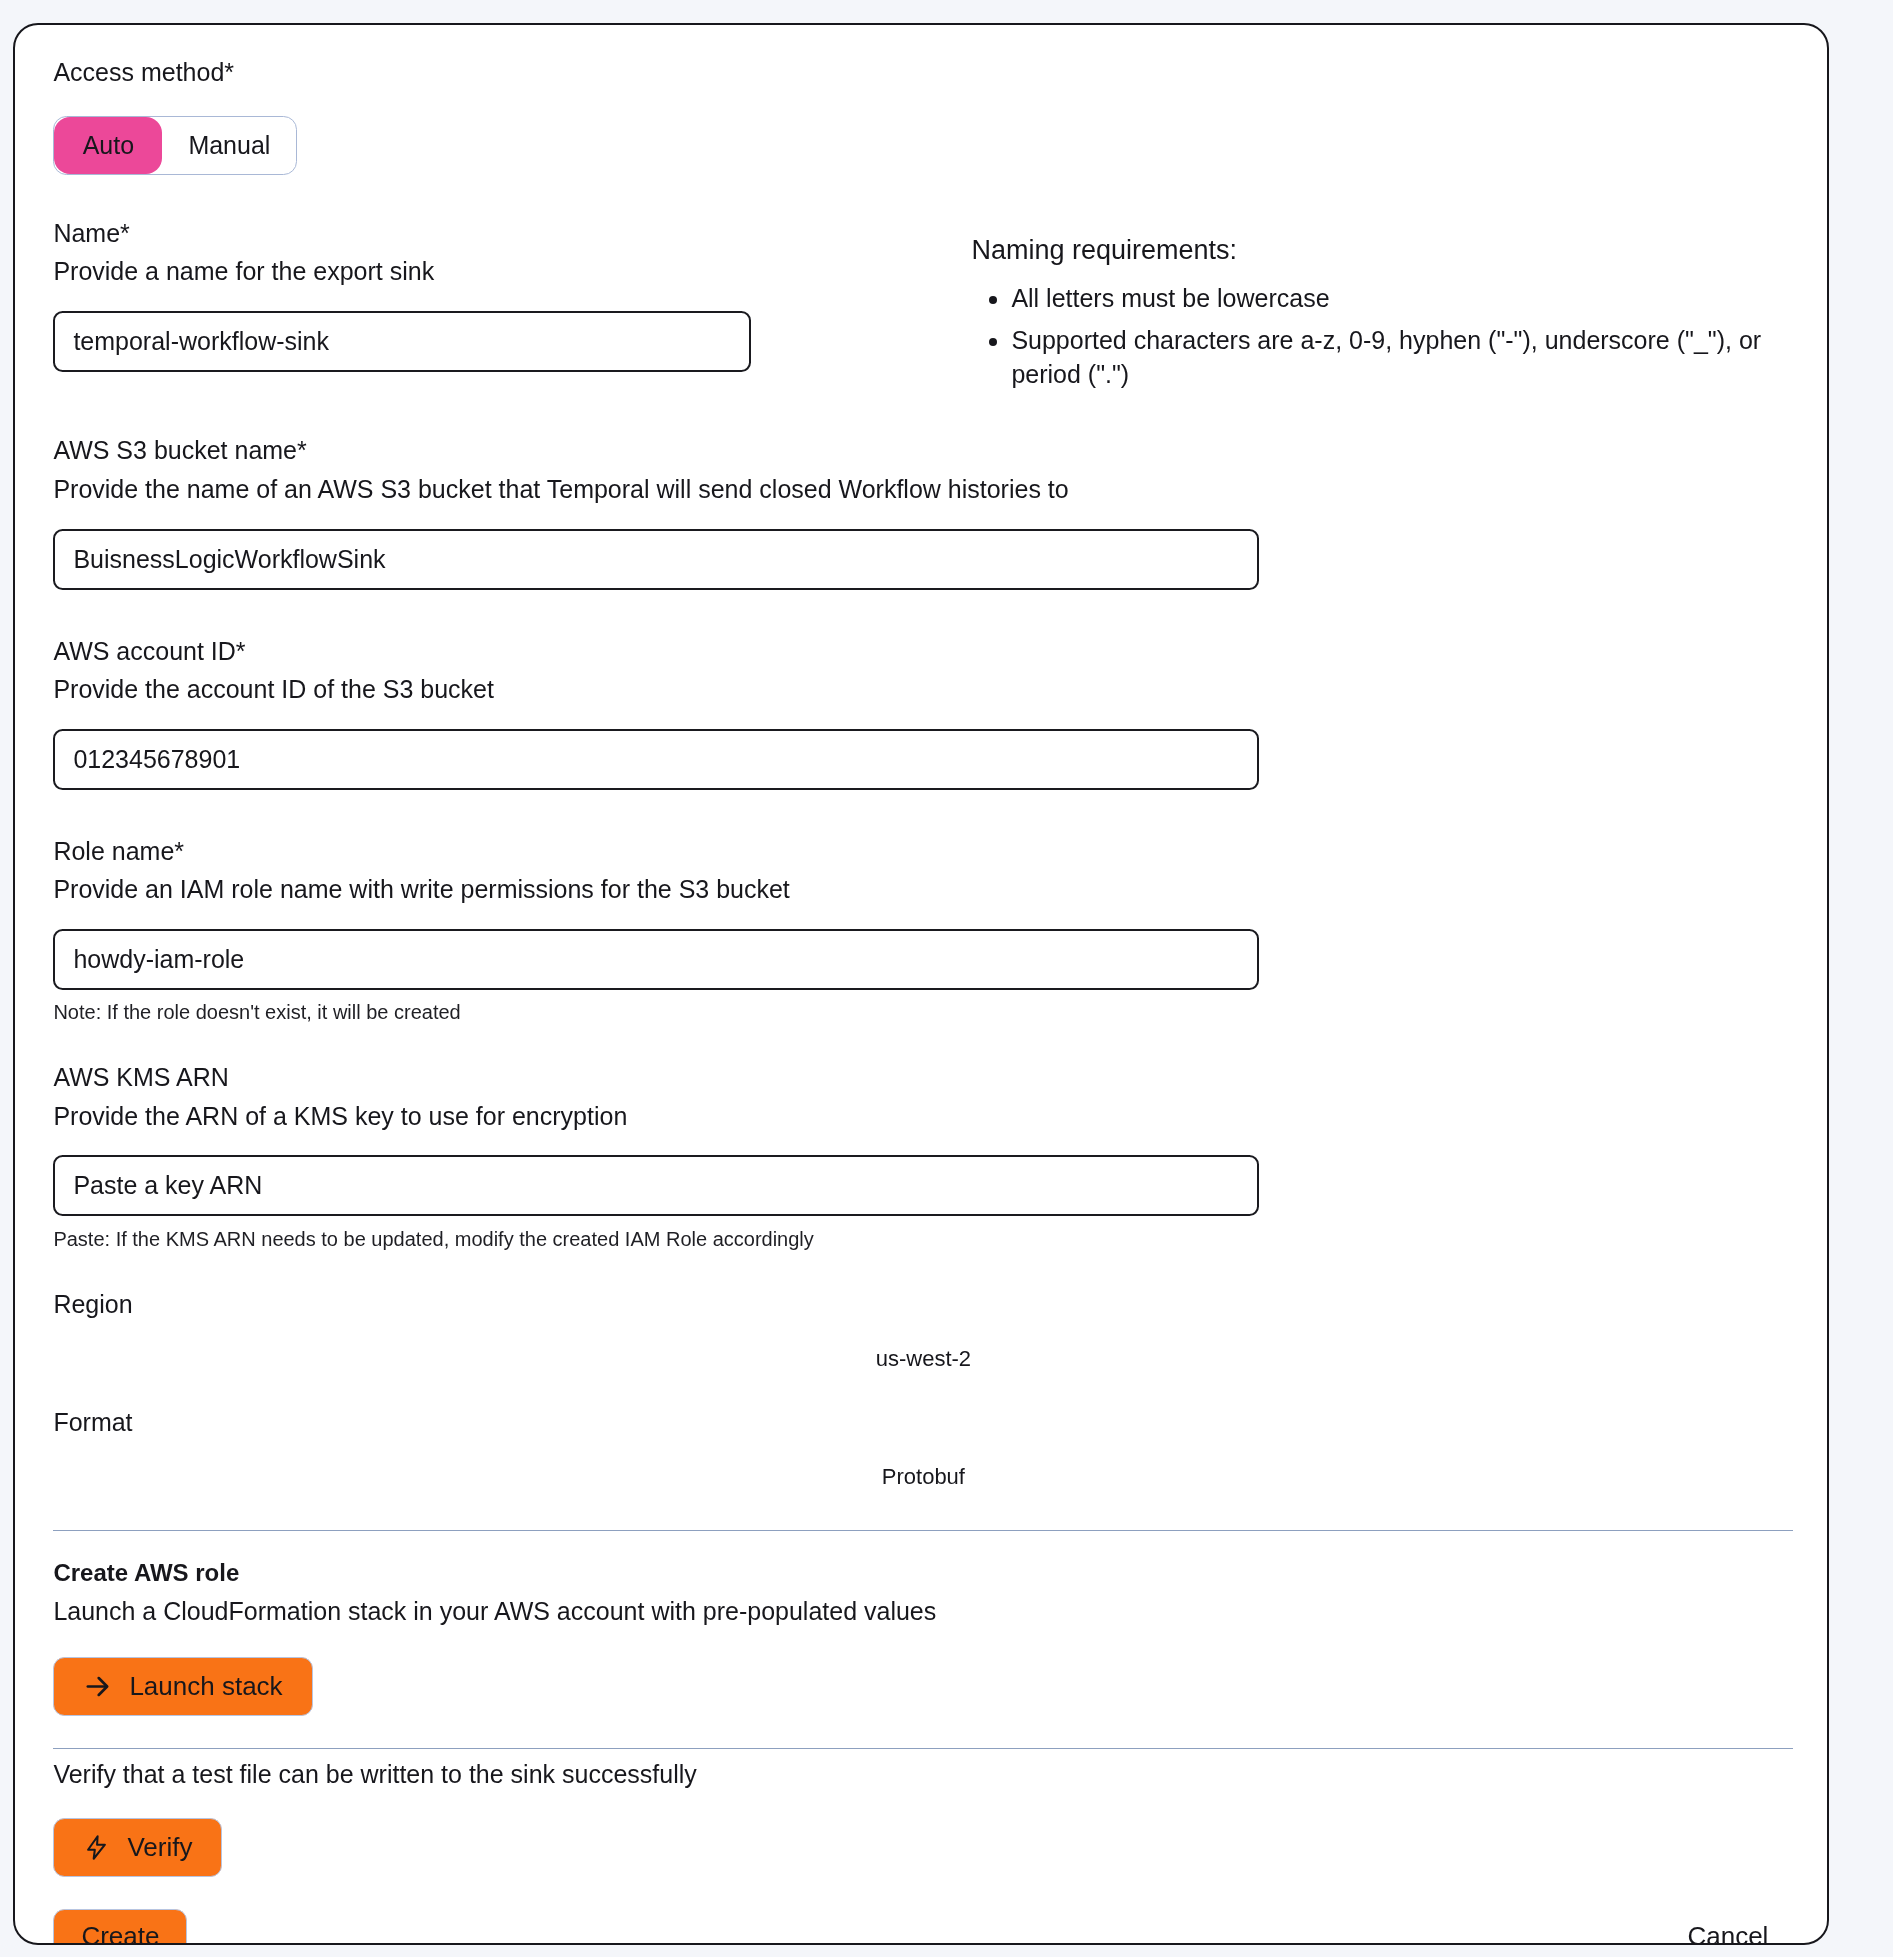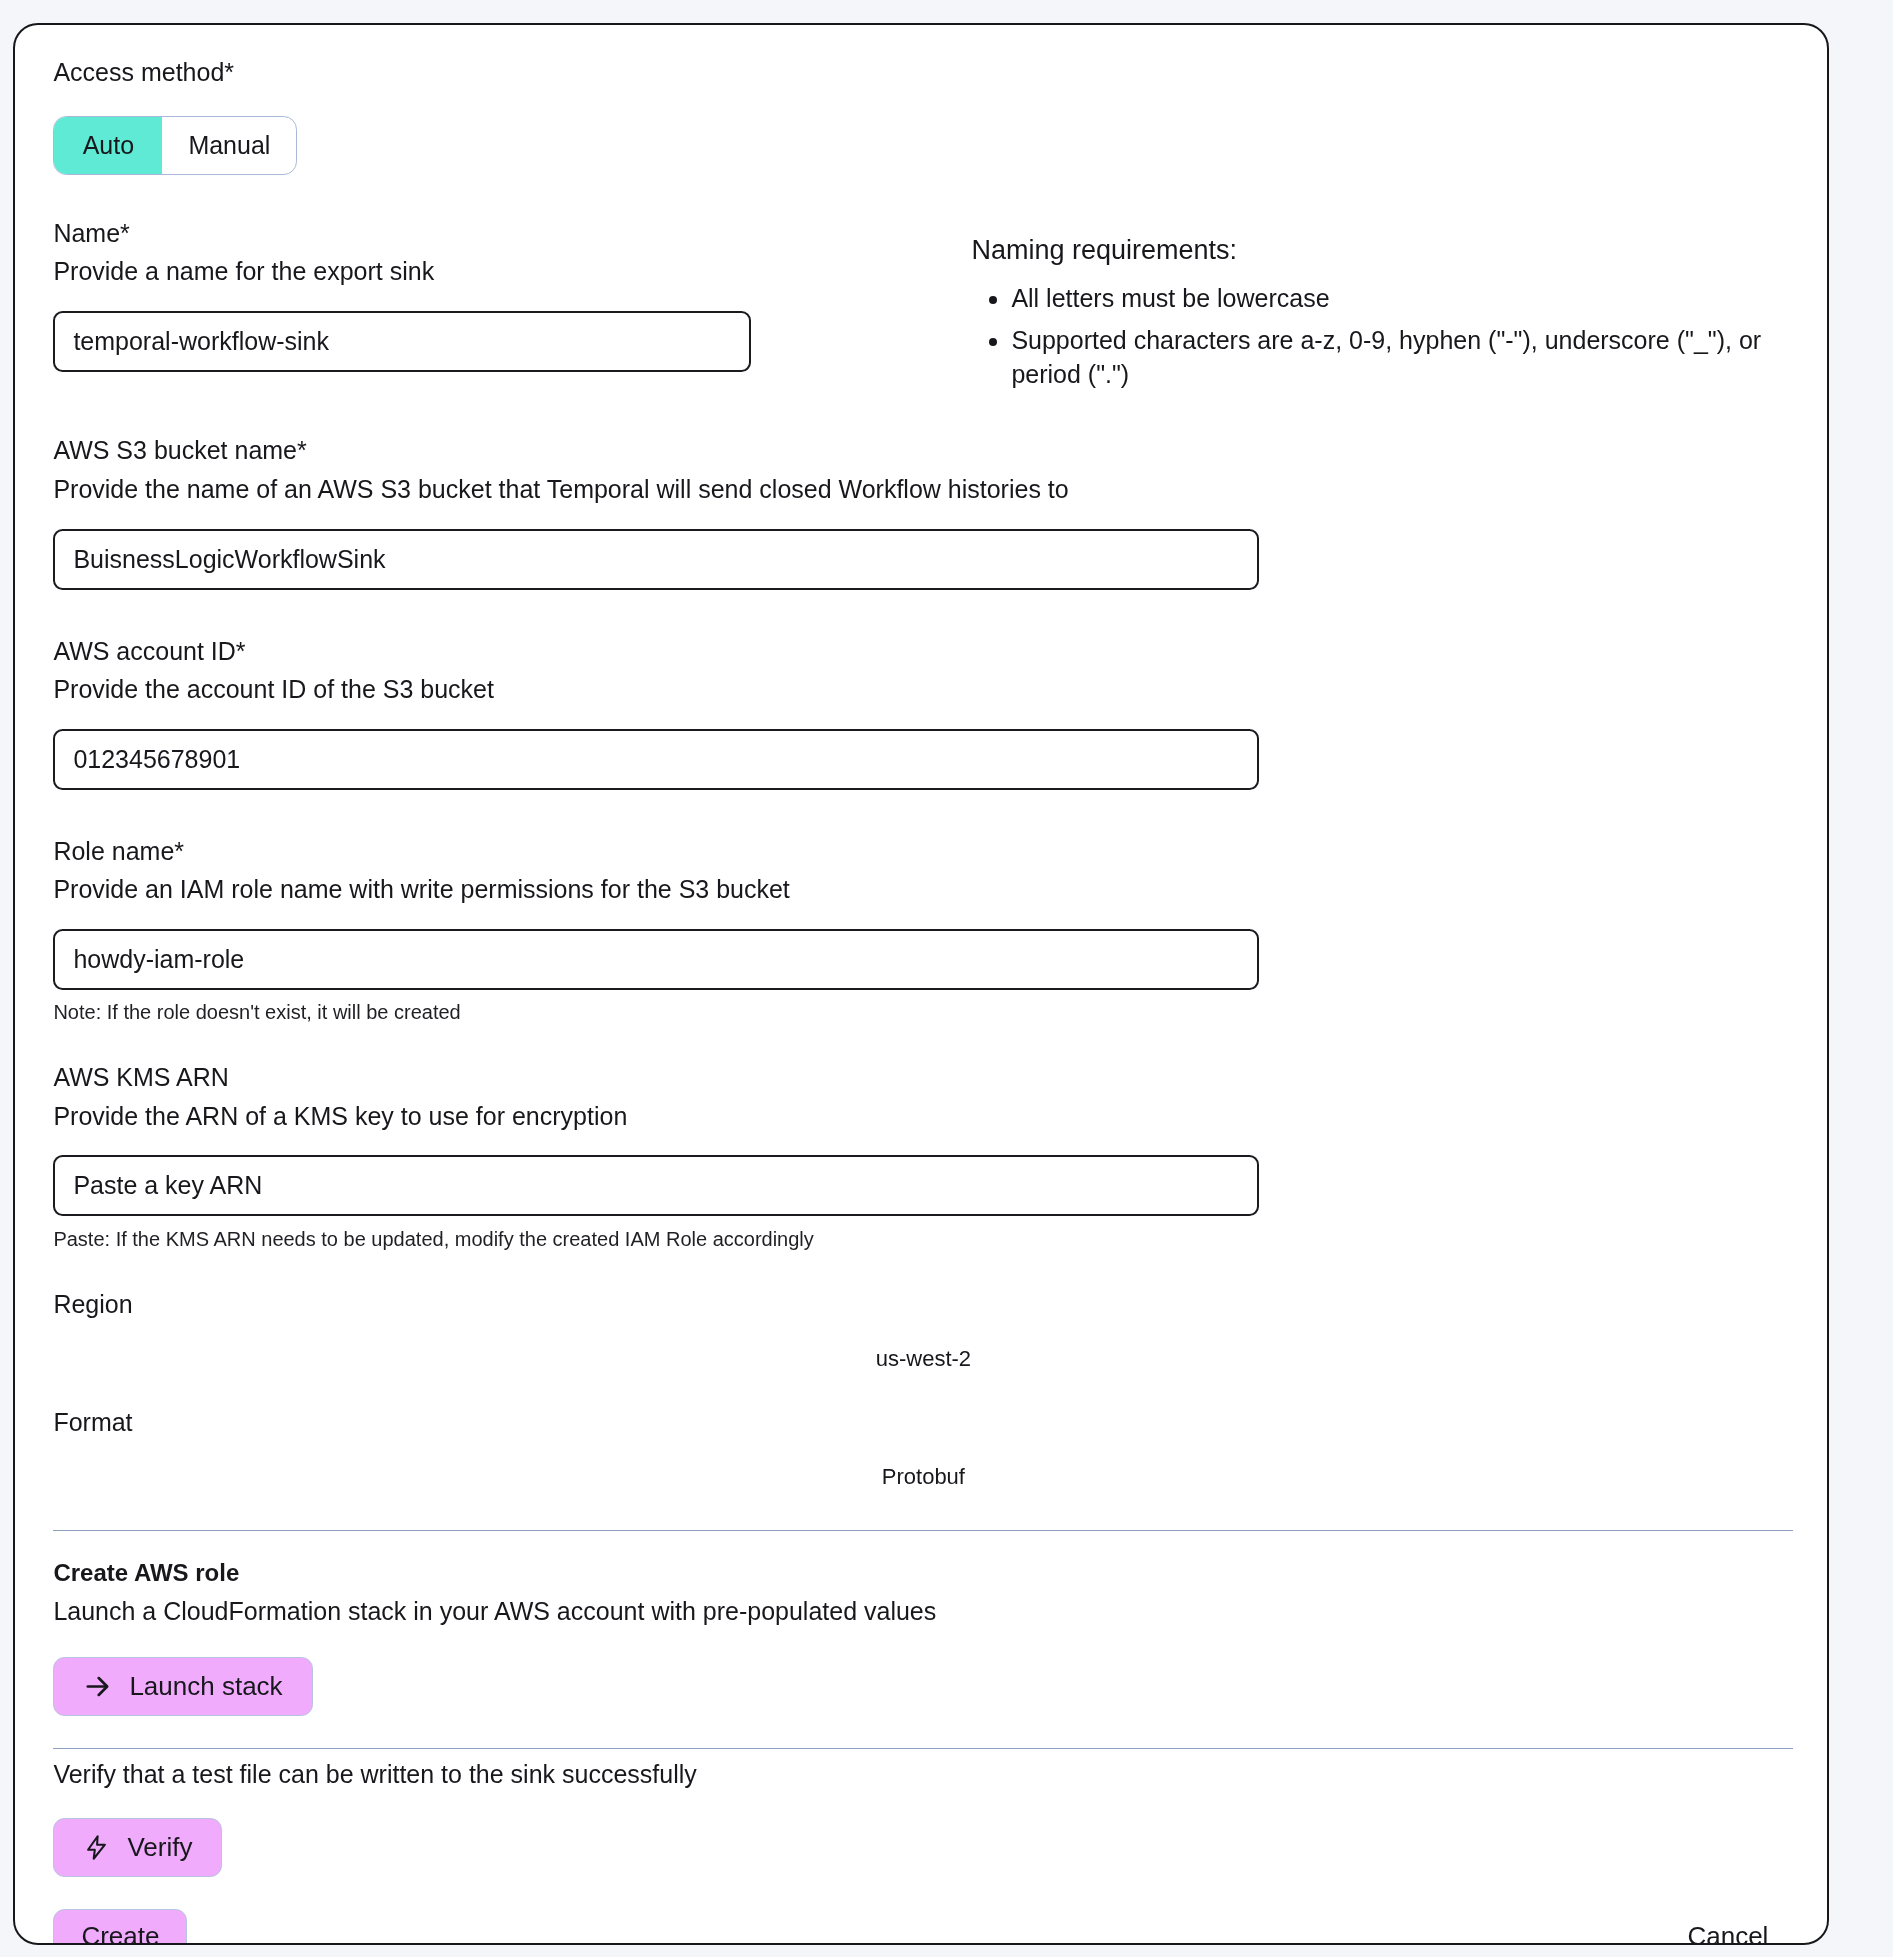--- a/index.html
+++ b/index.html
@@ -32,21 +32,21 @@
     border-radius: 13.4px;
     overflow: hidden;
     background: #ffffff;
   }
   .segment {
     display: flex; align-items: center; justify-content: center;
     font-size: 25px;
     border: none; background: transparent; color: #17171c;
     cursor: pointer;
   }
-  .segment.selected { background: #5eead4; }
+  .segment.selected { background: #ec4899; border-radius: 16px; }
   .segment-auto { width: 108px; }
   .segment-manual { width: 134px; }
 
   
   .name-row {
     margin-top: 44px;
     display: grid;
     grid-template-columns: 698px 1fr;
     column-gap: 220px;
   }
@@ -86,21 +86,21 @@
 
   .subhead { font-size: 24px; font-weight: bold; line-height: 29px; margin-top: 27px; }
   .subhead-desc { font-size: 25px; line-height: 32.5px; margin-top: 8.6px; }
 
   .btn {
     display: inline-flex; align-items: center; gap: 17px;
     height: 59px;
     padding: 0 29px;
     border: 1.9px solid #b7c4e0;
     border-radius: 11.5px;
-    background: #f0abfc;
+    background: #f97316;
     font-size: 26px;
     font-family: "Liberation Sans", sans-serif;
     color: #17171c;
     cursor: pointer;
   }
   .btn-launch { margin-top: 29px; }
   .btn-verify { margin-top: 27px; }
   .btn svg { flex: 0 0 auto; }
 
   .footer-row {

